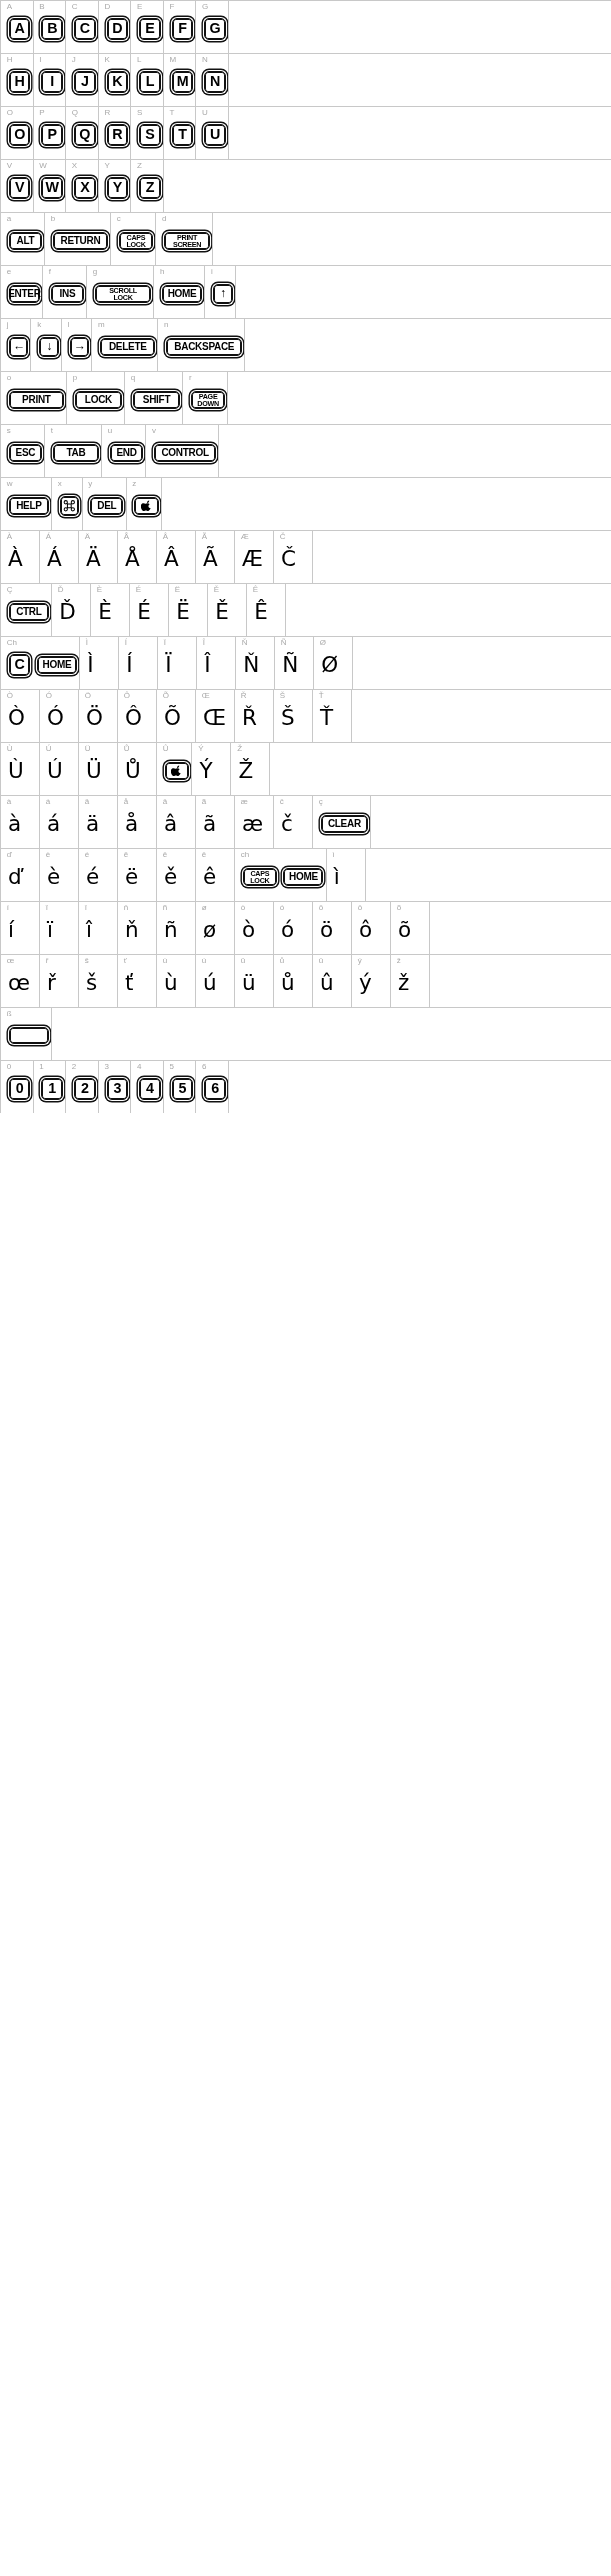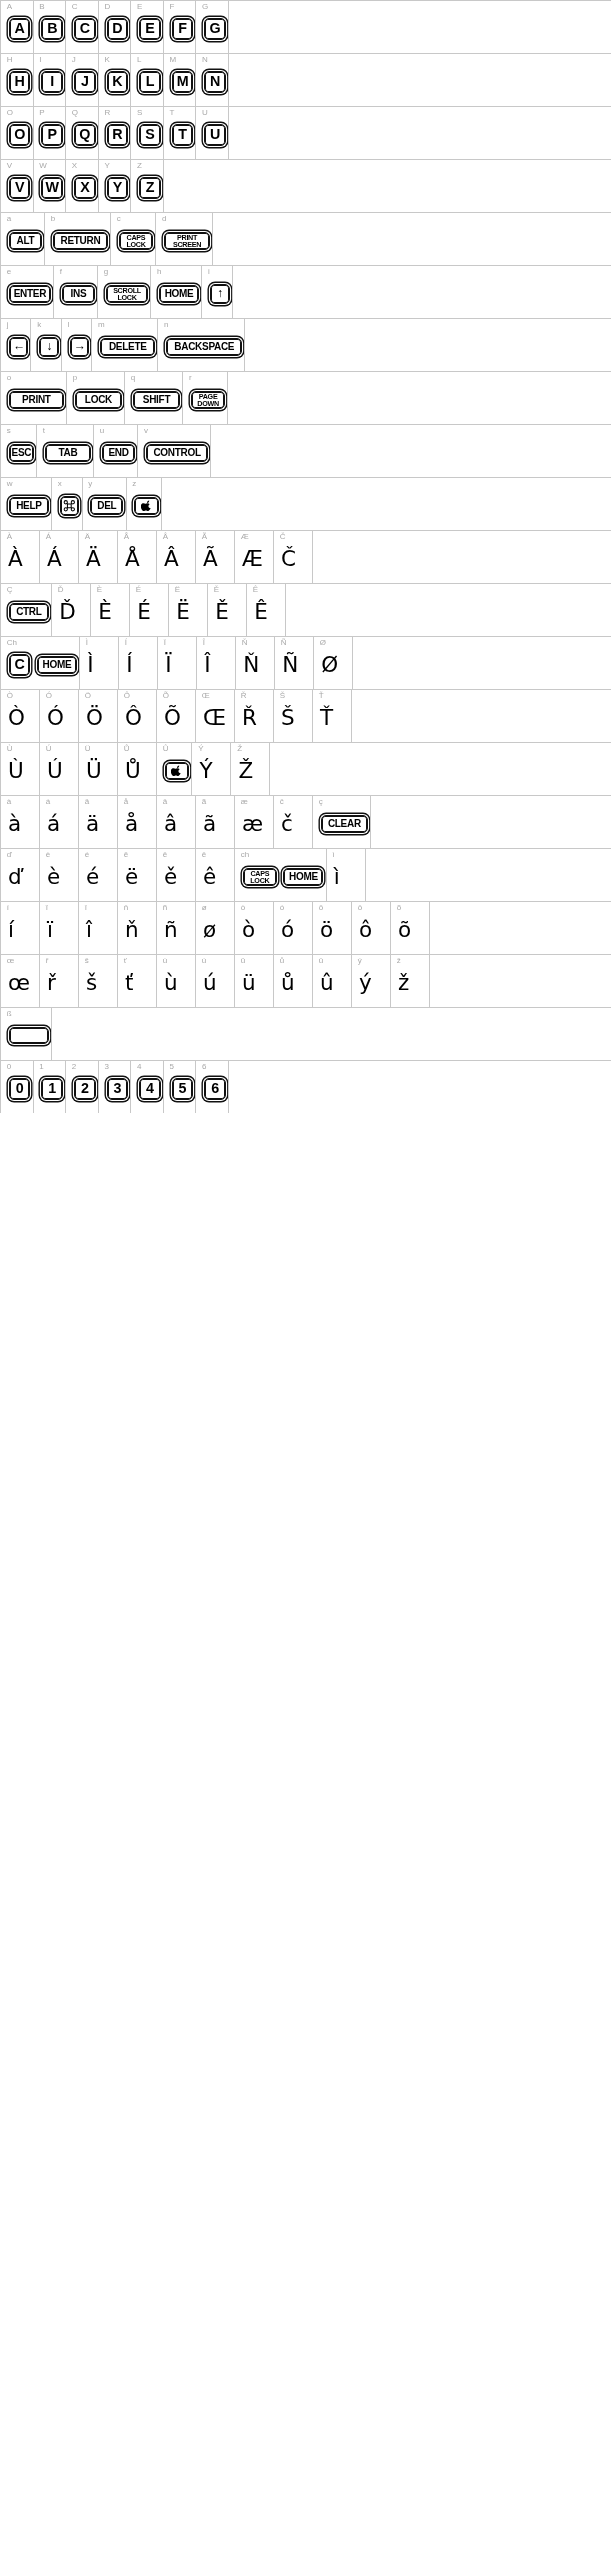--- a/index.html
+++ b/index.html
@@ -364,37 +364,37 @@
 SCREEN</div>
           </div>
         </div>
       </div>
       <div class="cell" style="flex: 1 1 0%; border-left: 0.7px solid rgb(200, 200, 200);"></div>
     </div>
     <div class="row">
       <div class="cell">
         <div class="glyphname">e</div>
         <div class="glyphbox">
-          <div class="key w" style="width: 42px;">
+          <div class="key w" style="width: 31px;">
             <div class="inner">ENTER</div>
           </div>
         </div>
       </div>
       <div class="cell">
         <div class="glyphname">f</div>
         <div class="glyphbox">
           <div class="key w" style="width: 33px;">
             <div class="inner">INS</div>
           </div>
         </div>
       </div>
       <div class="cell">
         <div class="glyphname">g</div>
         <div class="glyphbox">
-          <div class="key w2" style="width: 42px;">
+          <div class="key w2" style="width: 56px;">
             <div class="inner">SCROLL
 LOCK</div>
           </div>
         </div>
       </div>
       <div class="cell">
         <div class="glyphname">h</div>
         <div class="glyphbox">
           <div class="key w" style="width: 40px;">
             <div class="inner">HOME</div>
@@ -487,21 +487,21 @@
 DOWN</div>
           </div>
         </div>
       </div>
       <div class="cell" style="flex: 1 1 0%; border-left: 0.7px solid rgb(200, 200, 200);"></div>
     </div>
     <div class="row">
       <div class="cell">
         <div class="glyphname">s</div>
         <div class="glyphbox">
-          <div class="key w" style="width: 25px;">
+          <div class="key w" style="width: 33px;">
             <div class="inner">ESC</div>
           </div>
         </div>
       </div>
       <div class="cell">
         <div class="glyphname">t</div>
         <div class="glyphbox">
           <div class="key w" style="width: 46px;">
             <div class="inner">TAB</div>
           </div>

